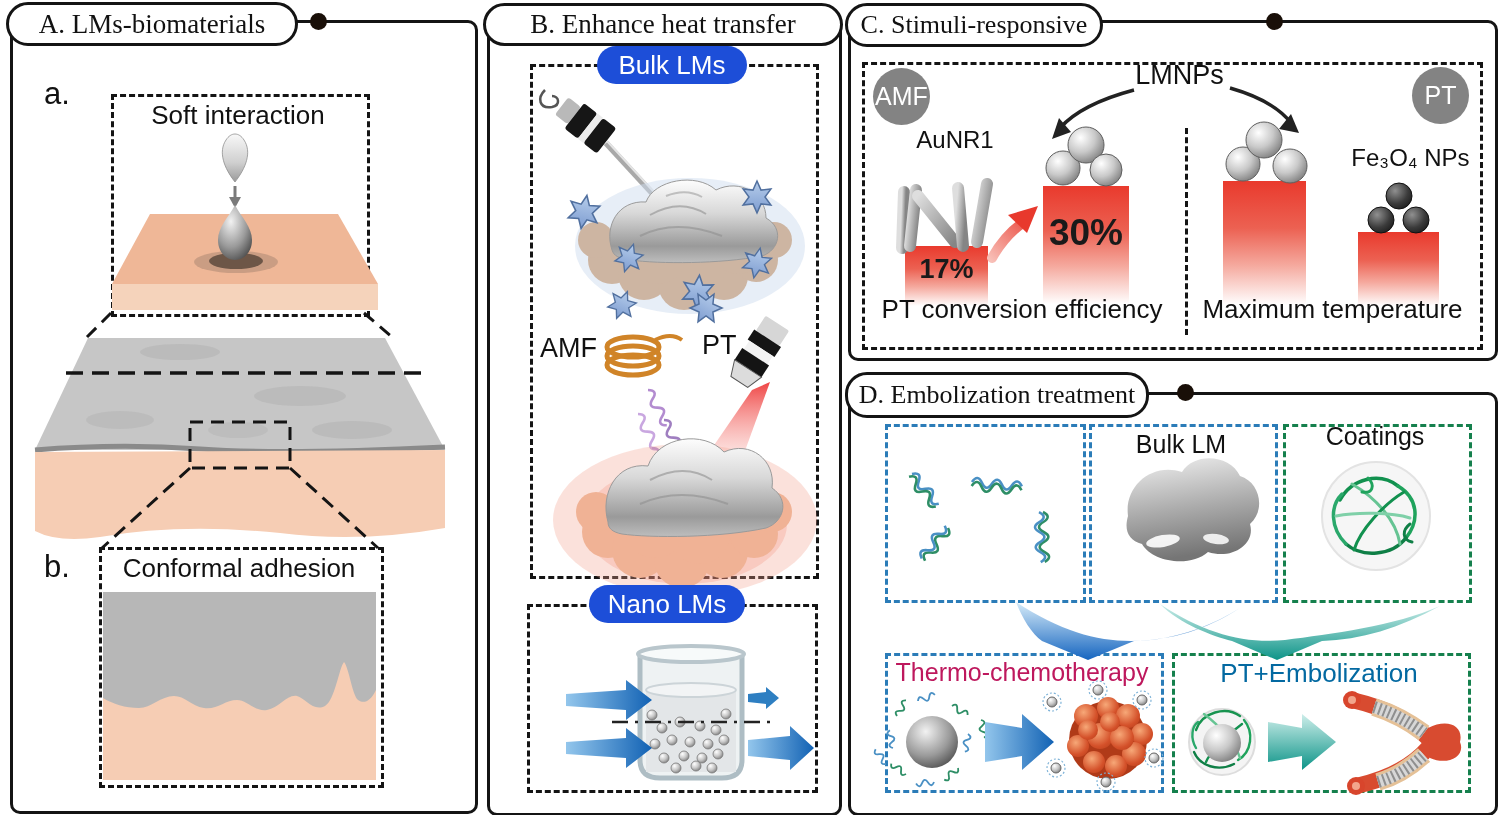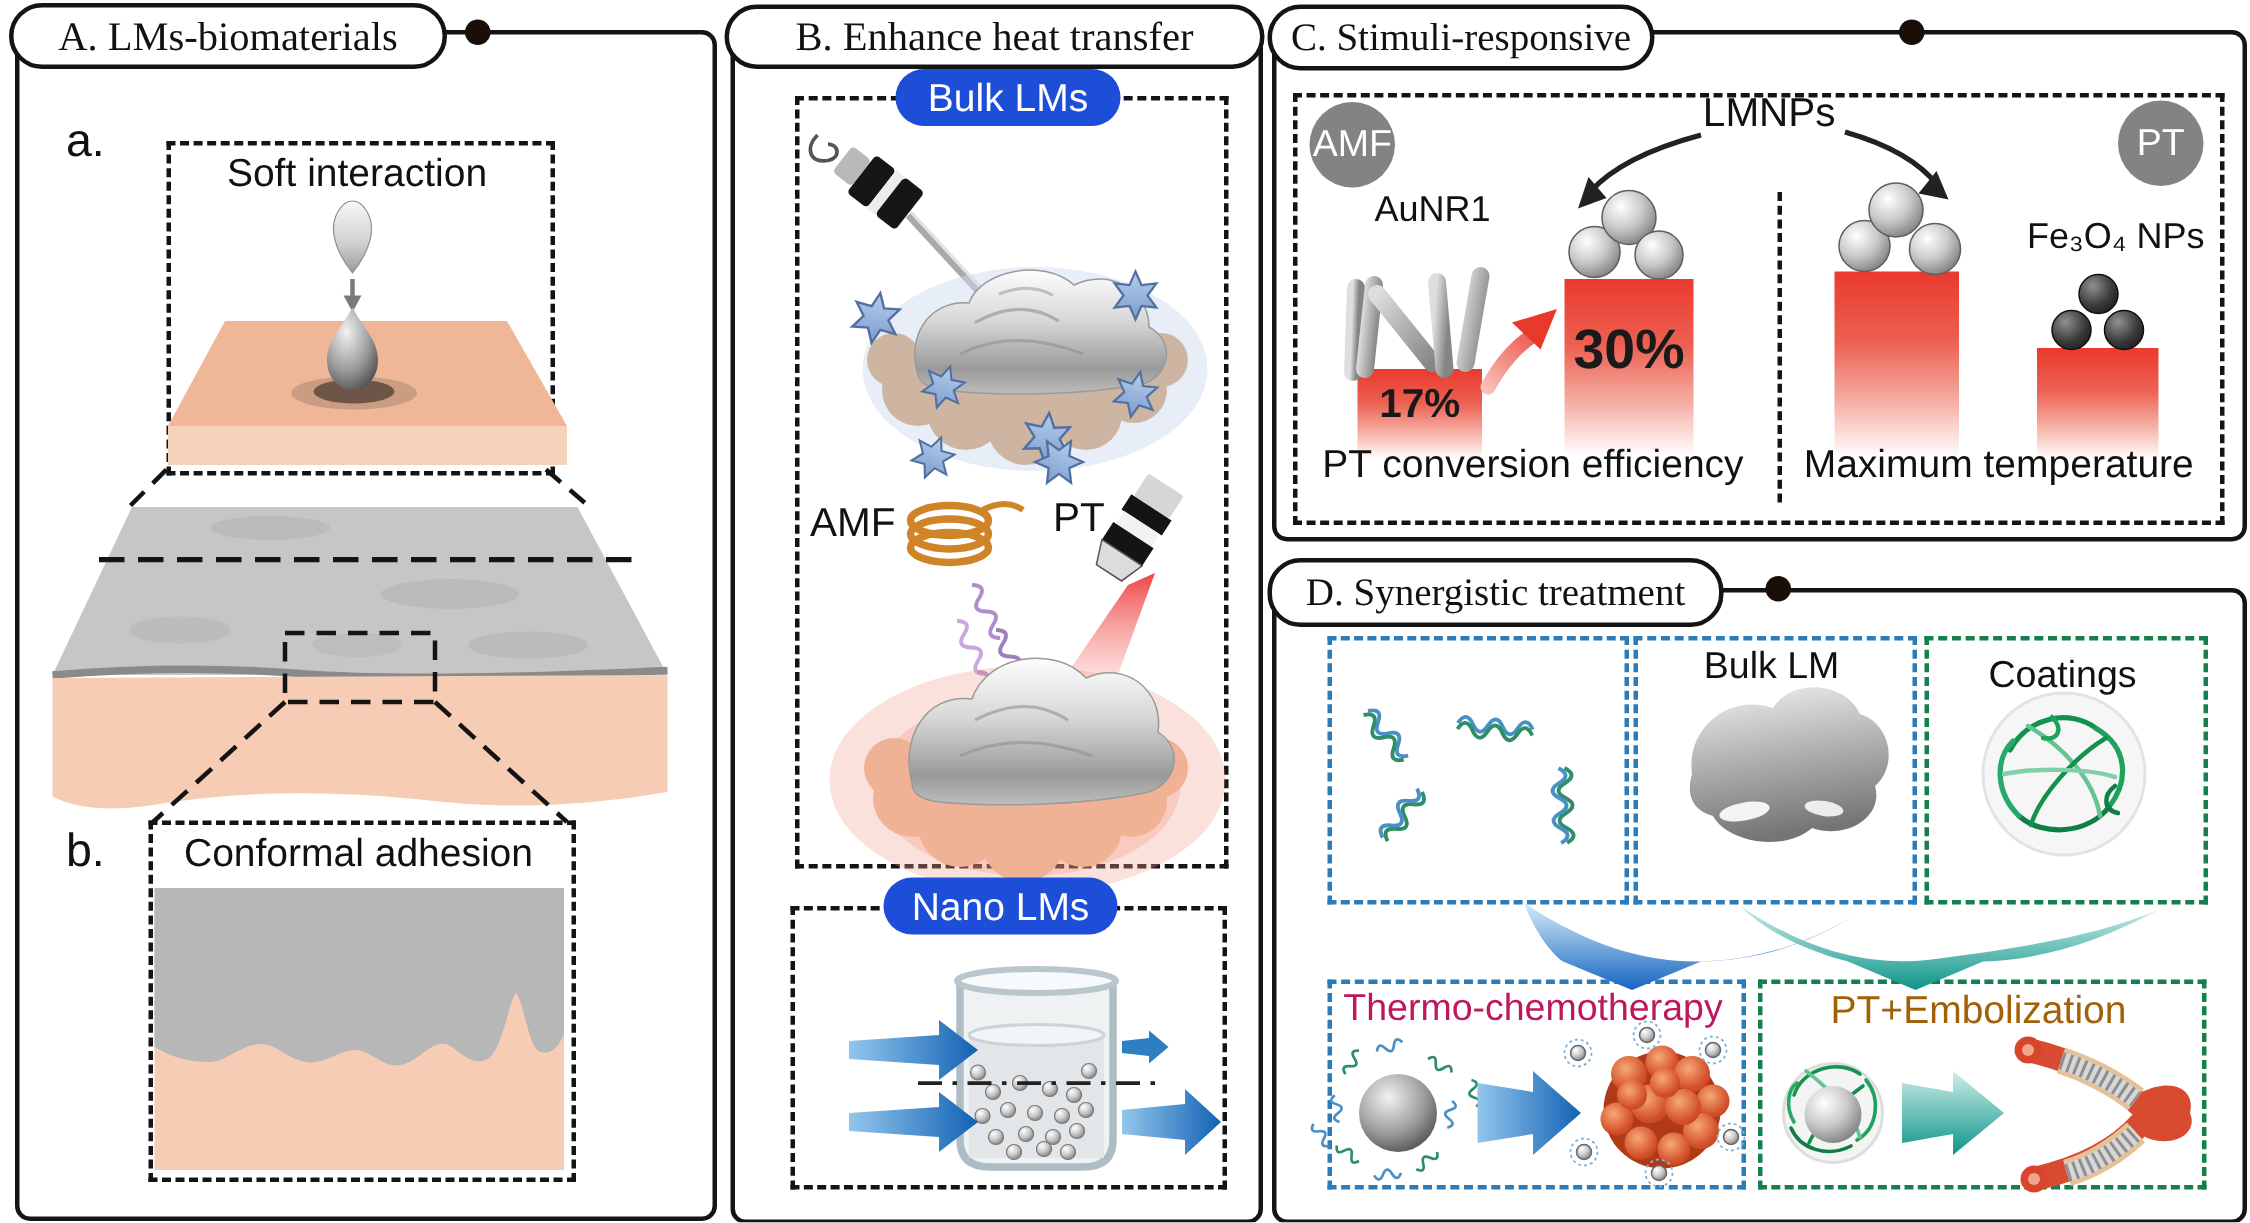--- a/index.html
+++ b/index.html
@@ -437,21 +437,21 @@
   <div class="abs pill" style="left:483px;top:3px;width:354px;height:37px;font-size:27px;">
     <span>B. Enhance heat transfer</span>
   </div>
 
   <div class="abs pill" style="left:845px;top:3px;width:252px;height:38px;font-size:26px;">
     <span>C. Stimuli-responsive</span>
   </div>
   <div class="abs dot" style="left:1266px;top:13px;"></div>
 
   <div class="abs pill" style="left:845px;top:372px;width:298px;height:40px;font-size:26px;">
-    <span>D. Synergistic treatment</span>
+    <span>D. Embolization treatment</span>
   </div>
   <div class="abs dot" style="left:1177px;top:384px;"></div>
 
   <div class="abs txt" style="left:44px;top:76px;font-size:31px;">a.</div>
   <div class="abs txt ctr" style="left:113px;top:100px;width:250px;font-size:26px;">
     <span>Soft interaction</span>
   </div>
   <div class="abs txt" style="left:44px;top:549px;font-size:31px;">b.</div>
   <div class="abs txt ctr" style="left:101px;top:553px;width:276px;font-size:26px;">
     <span>Conformal adhesion</span>
@@ -484,23 +484,23 @@
   <div class="abs txt ctr" style="left:867px;top:294px;width:310px;font-size:26px;">
     <span>PT conversion efficiency</span>
   </div>
   <div class="abs txt ctr" style="left:1200px;top:294px;width:265px;font-size:26px;">
     <span>Maximum temperature</span>
   </div>
 
   <div class="abs txt boxtitle" style="left:1092px;top:430px;width:178px;font-size:25px;">
     <span>Bulk LM</span>
   </div>
-  <div class="abs txt boxtitle" style="left:1286px;top:436px;width:178px;font-size:25px;">
+  <div class="abs txt boxtitle" style="left:1286px;top:422px;width:178px;font-size:25px;">
     <span>Coatings</span>
   </div>
   <div class="abs txt boxtitle" style="left:888px;top:658px;width:268px;font-size:25px;color:#be185d;">
     <span>Thermo-chemotherapy</span>
   </div>
-  <div class="abs txt boxtitle" style="left:1175px;top:658px;width:288px;font-size:26px;color:#a16207;">
+  <div class="abs txt boxtitle" style="left:1175px;top:658px;width:288px;font-size:26px;color:#0369a1;">
     <span>PT+Embolization</span>
   </div>
 
 </div>
 
 </body></html>

